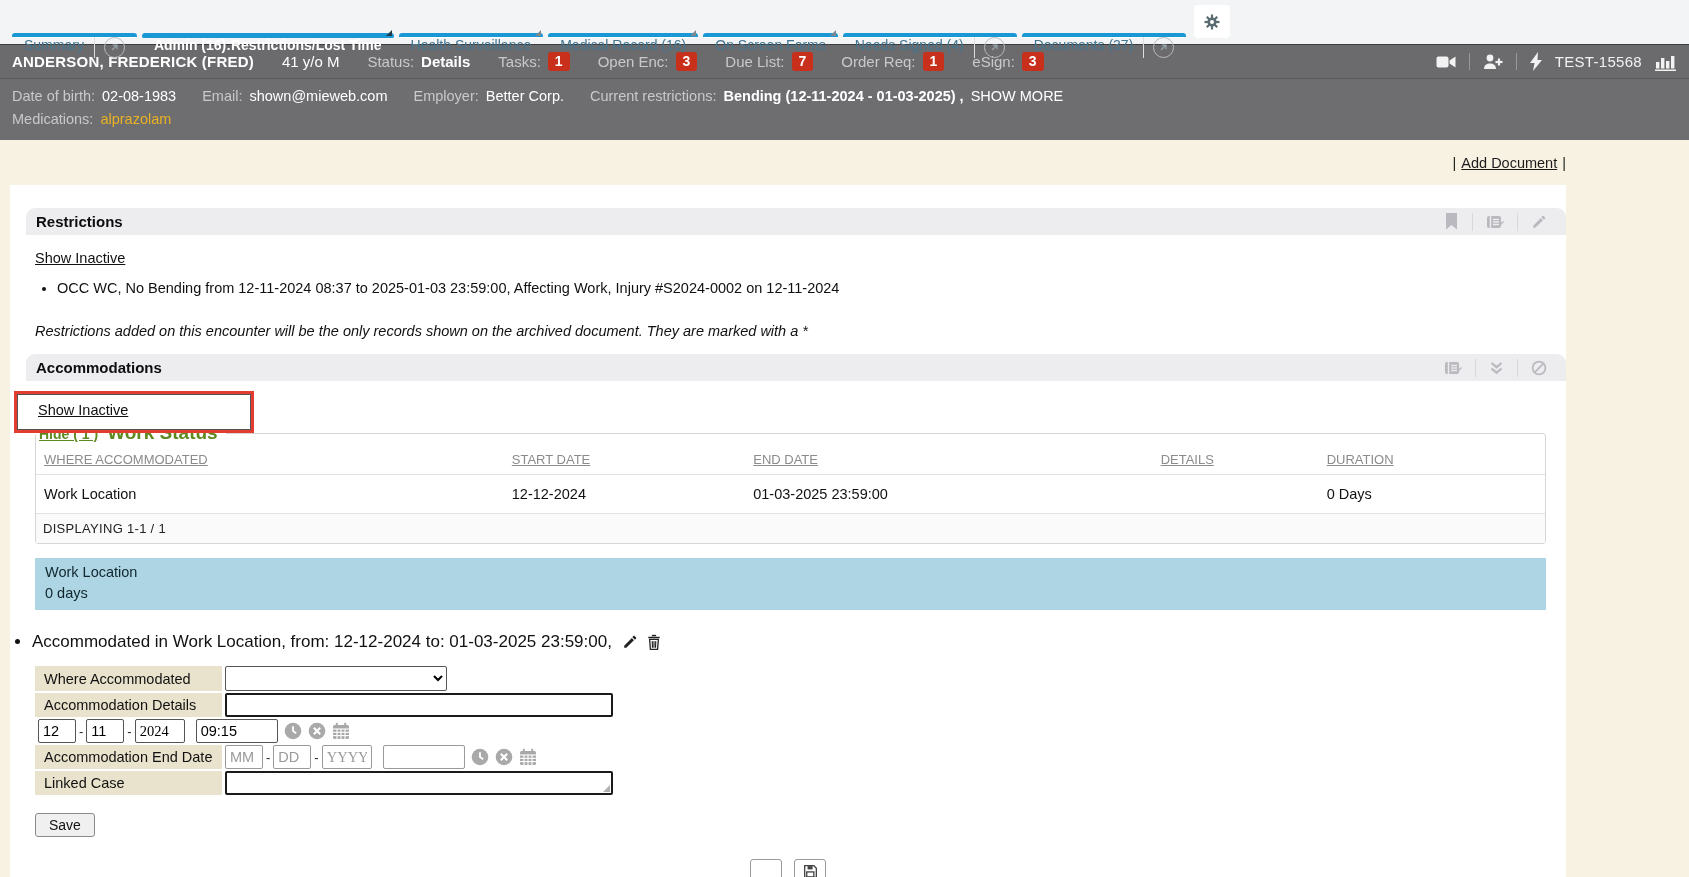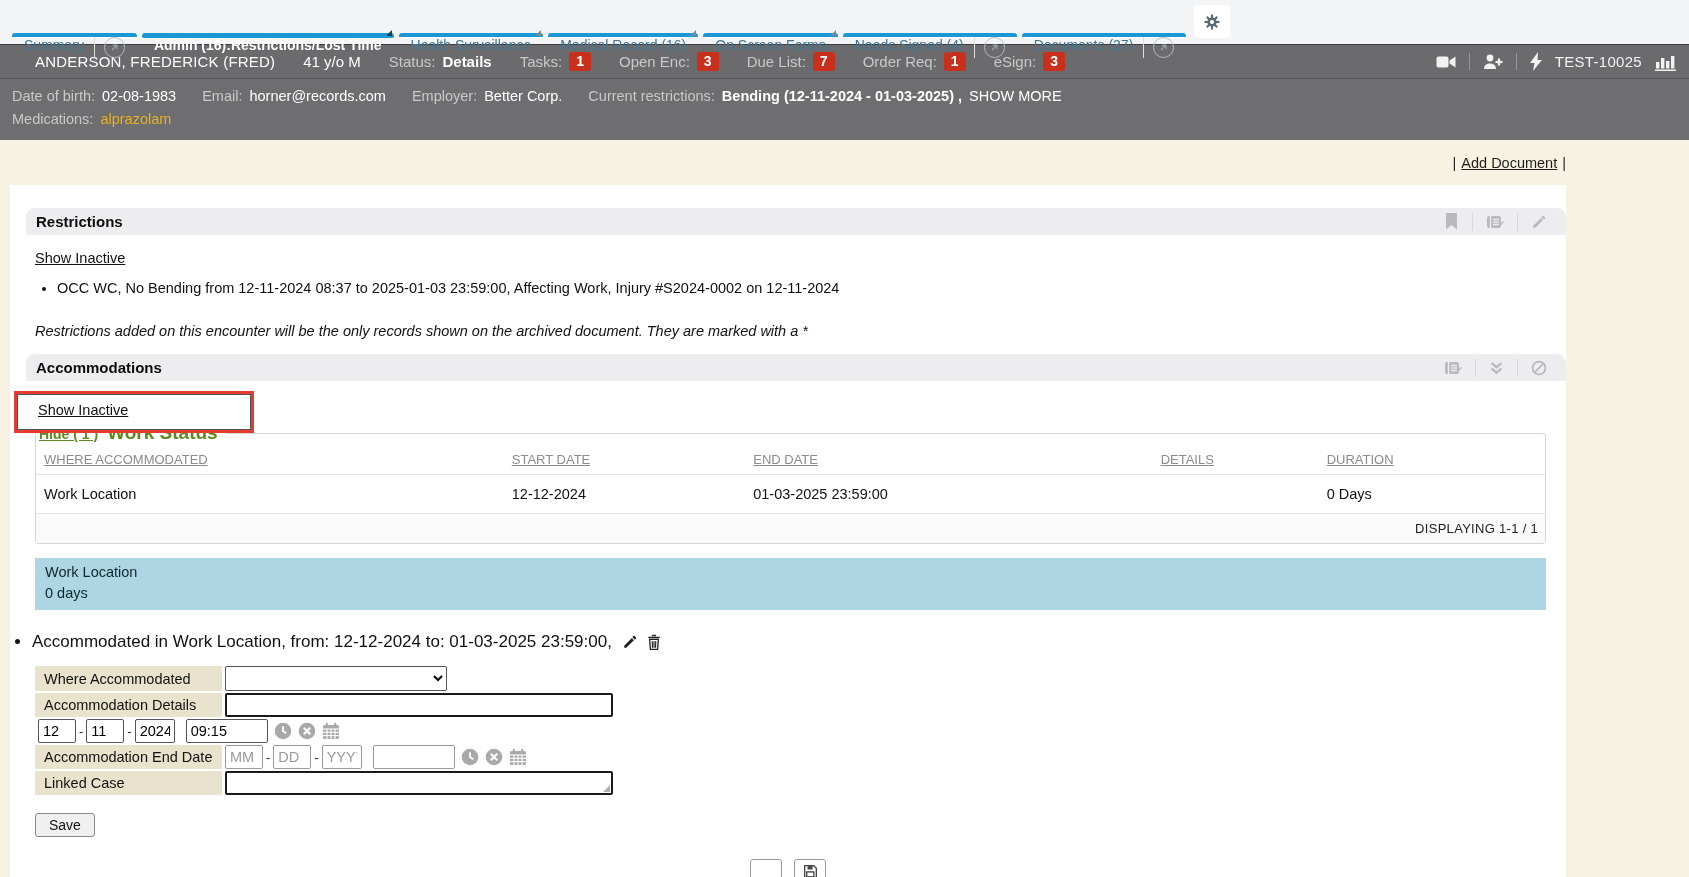--- a/index.html
+++ b/index.html
@@ -41,21 +41,21 @@
     background:#fff; border:none; border-radius:4px; margin-left:3px;
     padding:0 9px; color:#5b6b72; display:flex; align-items:center; cursor:pointer;
   }
 
   
   .pt-row1 {
     background:#6b6a6d; border-top:1px solid #3d3c3f; color:#fff;
     height:34px; display:flex; align-items:center; padding:0 12px;
     font-size:15px; gap:28px; white-space:nowrap;
   }
-  .pt-name { font-weight:normal; letter-spacing:.2px;margin-left:23px; }
+  .pt-name { font-weight:bold; letter-spacing:.2px; }
   .grp { display:flex; align-items:center; gap:7px; }
   .lbl { color:#c9c9c9; }
   .val { color:#fff; font-weight:bold; }
   .badge {
     background:#c9301c; color:#fff; font-weight:bold; font-size:14px;
     padding:1px 7px; border-radius:3px; line-height:17px; cursor:pointer;
   }
   .pt-right { margin-left:auto; display:flex; align-items:center; gap:13px; color:#f2f2f2; }
   .vdiv { width:1px; height:17px; background:#98979a; }
   .pt-id { font-size:15px; letter-spacing:.3px; }
@@ -113,21 +113,21 @@
   .hide-link { color:#5d8a1f; font-weight:bold; font-size:14px; text-decoration:underline; cursor:pointer; }
   .ws-title { color:#5d8a1f; font-weight:bold; font-size:19px; }
   table.acc { width:100%; border-collapse:collapse; }
   table.acc th {
     text-align:left; font-weight:normal; color:#8b8b8b; font-size:13px;
     text-decoration:underline; padding:8px 8px 7px; border-bottom:1px solid #e2e2e2;
     cursor:pointer;
   }
   table.acc td { font-size:14.5px; color:#111; padding:11px 8px; border-bottom:1px solid #e2e2e2; }
   table.acc .ftr td {
-    text-align:right; font-size:13px; color:#222; background:#fafafa;
+    text-align:left; font-size:13px; color:#222; background:#fafafa;
     padding:7px; border-bottom:none; letter-spacing:.3px;
   }
 
   .banner {
     margin:14px 20px 0 25px; background:#add5e3; color:#10272e;
     font-size:14.5px; line-height:21px; padding:4px 10px 6px;
   }
 
   ul.acc-items { margin:22px 0 0 22px; padding:0; }
   ul.acc-items li { font-size:17px; color:#111; }
@@ -145,21 +145,21 @@
     width:222px; height:25px; border:1px solid #555; border-radius:2px;
     background:#fff; font-size:14px;
   }
   input.wide {
     width:388px; height:24px; border:2px solid #1a1a1a; border-radius:2px;
     font-size:14.5px; padding:0 5px;
   }
   .dateset { display:flex; align-items:center; gap:3px; }
   .dateset input { height:24px; border:1px solid #555; border-radius:2px; font-size:14.5px; padding:0 4px; }
   .dateset .mm, .dateset .dd { width:38px; }
-  .dateset .yyyy { width:40px; }
+  .dateset .yyyy { width:50px;font-family:Liberation Serif, serif; }
   .dateset .time { width:82px; margin-left:8px; }
   .dateset .dash { font-size:13px; color:#222; }
   .dateset.dim input { border-color:#9a9a9a; color:#0f766e; }
   .dateset.dim input::placeholder { color:#9a9a9a; }
   .dico { color:#a9a9a9; cursor:pointer; margin-left:3px; display:flex; }
   .dico:first-of-type { margin-left:10px; }
   .grip { position:relative; }
   .grip::after {
     content:""; position:absolute; right:3px; bottom:3px;
     border-left:7px solid transparent; border-bottom:7px solid #b0b0b0;
@@ -282,42 +282,42 @@
             <line x1="12.5" y1="9" x2="19.5" y2="9"></line>
           </g>
         </svg>
     </span>
     <span class="vdiv"></span>
     <span>
       <svg width="12" height="19" viewBox="0 0 12 19" fill="currentColor">
           <path d="M8 0L0 11h4.5L3 19l9-11H7.5z"></path>
         </svg>
     </span>
-    <span class="pt-id">TEST-10025</span>
+    <span class="pt-id">TEST-15568</span>
     <span>
       <svg width="22" height="18" viewBox="0 0 22 18" fill="currentColor">
           <rect x="1" y="9" width="3.4" height="6.5"></rect>
           <rect x="6" y="5" width="3.4" height="10.5"></rect>
           <rect x="11" y="8" width="3.4" height="7.5"></rect>
           <rect x="16" y="3" width="3.4" height="12.5"></rect>
           <rect x="0" y="16.5" width="21" height="1.5"></rect>
         </svg>
     </span>
   </span>
 </div>
 
 <div class="pt-info">
   <div class="line">
     <span class="grp">
       <span class="lbl">Date of birth:</span>
       <span class="val" style="font-weight:normal">02-08-1983</span>
     </span>
     <span class="grp">
       <span class="lbl">Email:</span>
-      <span class="val" style="font-weight:normal">horner@records.com</span>
+      <span class="val" style="font-weight:normal">shown@mieweb.com</span>
     </span>
     <span class="grp">
       <span class="lbl">Employer:</span>
       <span class="val" style="font-weight:normal">Better Corp.</span>
     </span>
     <span class="grp">
       <span class="lbl">Current restrictions:</span>
       <span class="val" style="font-weight:bold">Bending (12-11-2024 - 01-03-2025) ,</span>
       <span class="showmore">SHOW MORE</span>
     </span>

